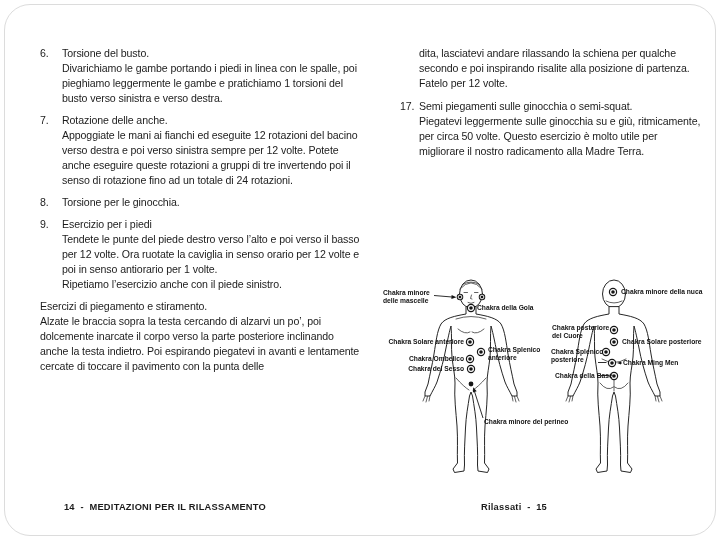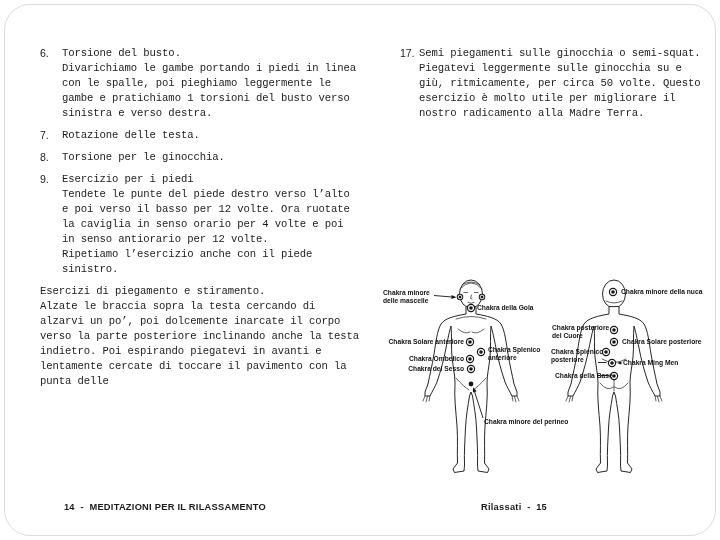--- a/index.html
+++ b/index.html
@@ -5,21 +5,21 @@
   html,body{margin:0;padding:0;background:#ffffff;}
   .page{position:relative;width:720px;height:540px;background:#ffffff;overflow:hidden;
         font-family:"Liberation Sans","DejaVu Sans",sans-serif;color:#1c1c1c;}
   .page-edge{position:absolute;inset:4px;border:1px solid #dcdcdc;border-radius:26px;pointer-events:none;}
   .col{position:absolute;font-size:10.6px;line-height:15px;letter-spacing:-0.1px;}
   .col-left{left:40px;top:46px;width:322px;}
   .col-right{left:400px;top:46px;width:302px;}
   .item{display:flex;margin-bottom:7px;}
   .col-left .item .num{flex:0 0 22px;}
   .col-right .item .num{flex:0 0 19px;}
-  .itxt{flex:1;font-family:Liberation Mono, monospace;}
+  .itxt{flex:1;}
   .item-body{white-space:pre-line;}
   .continuation{margin-left:19px;margin-bottom:8px;}
   .footer{position:absolute;top:502px;font-weight:bold;font-size:9.3px;letter-spacing:0.25px;white-space:pre;text-align:center;}
   .footer-left{left:40px;width:250px;}
   .footer-right{left:434px;width:160px;}
   .diagram{position:absolute;left:380px;top:268px;width:322px;height:226px;}
   .diagram svg{position:absolute;left:0;top:0;}
   .dlabel{position:absolute;font-size:6.7px;line-height:8px;font-weight:bold;color:#111;white-space:pre;}
   .ra{text-align:right;}
   .sil{fill:#ffffff;stroke:#262626;stroke-width:1;stroke-linejoin:round;stroke-linecap:round;}
@@ -37,46 +37,48 @@
     <div class="item">
       <span class="num">6.</span>
       <div class="itxt">
         <div>Torsione del busto.</div>
         <div class="item-body">Divarichiamo le gambe portando i piedi in linea con le spalle, poi pieghiamo leggermente le gambe e pratichiamo 1 torsioni del busto verso sinistra e verso destra.</div>
       </div>
     </div>
     <div class="item">
       <span class="num">7.</span>
       <div class="itxt">
-        <div>Rotazione delle testa.</div>
+        <div>Rotazione delle anche.</div>
+        <div class="item-body">Appoggiate le mani ai fianchi ed eseguite 12 rotazioni del bacino verso destra e poi verso sinistra sempre per 12 volte. Potete anche eseguire queste rotazioni a gruppi di tre invertendo poi il senso di rotazione fino ad un totale di 24 rotazioni.</div>
       </div>
     </div>
     <div class="item">
       <span class="num">8.</span>
       <div class="itxt">
         <div>Torsione per le ginocchia.</div>
       </div>
     </div>
     <div class="item">
       <span class="num">9.</span>
       <div class="itxt">
         <div>Esercizio per i piedi</div>
-        <div class="item-body">Tendete le punte del piede destro verso l’alto e poi verso il basso per 12 volte. Ora ruotate la caviglia in senso orario per 4 volte e poi in senso antiorario per 12 volte.
+        <div class="item-body">Tendete le punte del piede destro verso l’alto e poi verso il basso per 12 volte. Ora ruotate la caviglia in senso orario per 12 volte e poi in senso antiorario per 1 volte.
 Ripetiamo l’esercizio anche con il piede sinistro.</div>
       </div>
     </div>
     <div class="item">
       <div class="itxt">
         <div>Esercizi di piegamento e stiramento.</div>
         <div class="item-body">Alzate le braccia sopra la testa cercando di alzarvi un po’, poi dolcemente inarcate il corpo verso la parte posteriore inclinando anche la testa indietro. Poi espirando piegatevi in avanti e lentamente cercate di toccare il pavimento con la punta delle</div>
       </div>
     </div>
   </div>
 
   <div class="col col-right">
+    <div class="continuation item-body">dita, lasciatevi andare rilassando la schiena per qualche secondo e poi inspirando risalite alla posizione di partenza. Fatelo per 12 volte.</div>
     <div class="item">
       <span class="num">17.</span>
       <div class="itxt">
         <div>Semi piegamenti sulle ginocchia o semi-squat.</div>
         <div class="item-body">Piegatevi leggermente sulle ginocchia su e giù, ritmicamente, per circa 50 volte. Questo esercizio è molto utile per migliorare il nostro radicamento alla Madre Terra.</div>
       </div>
     </div>
   </div>
 
   <div class="diagram">

